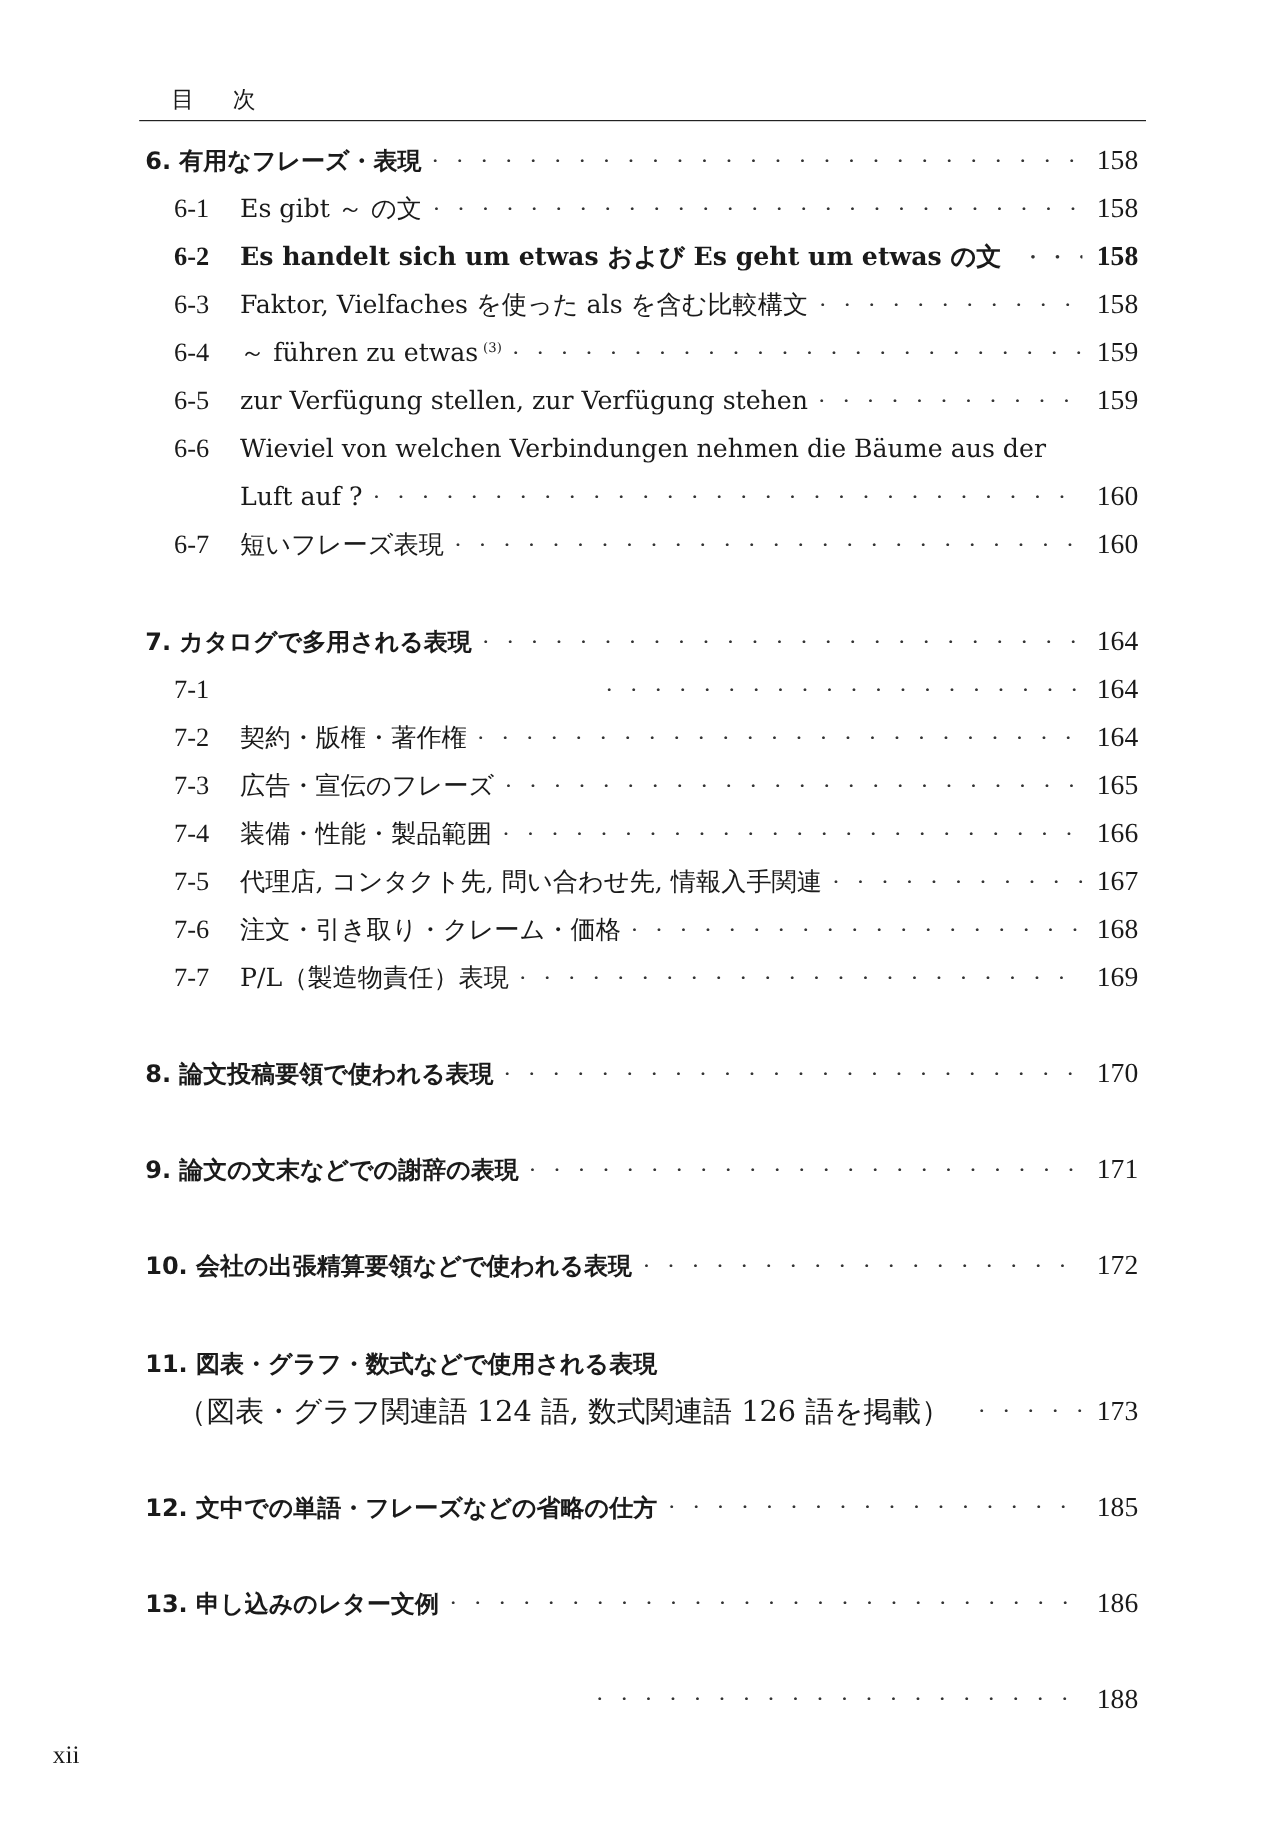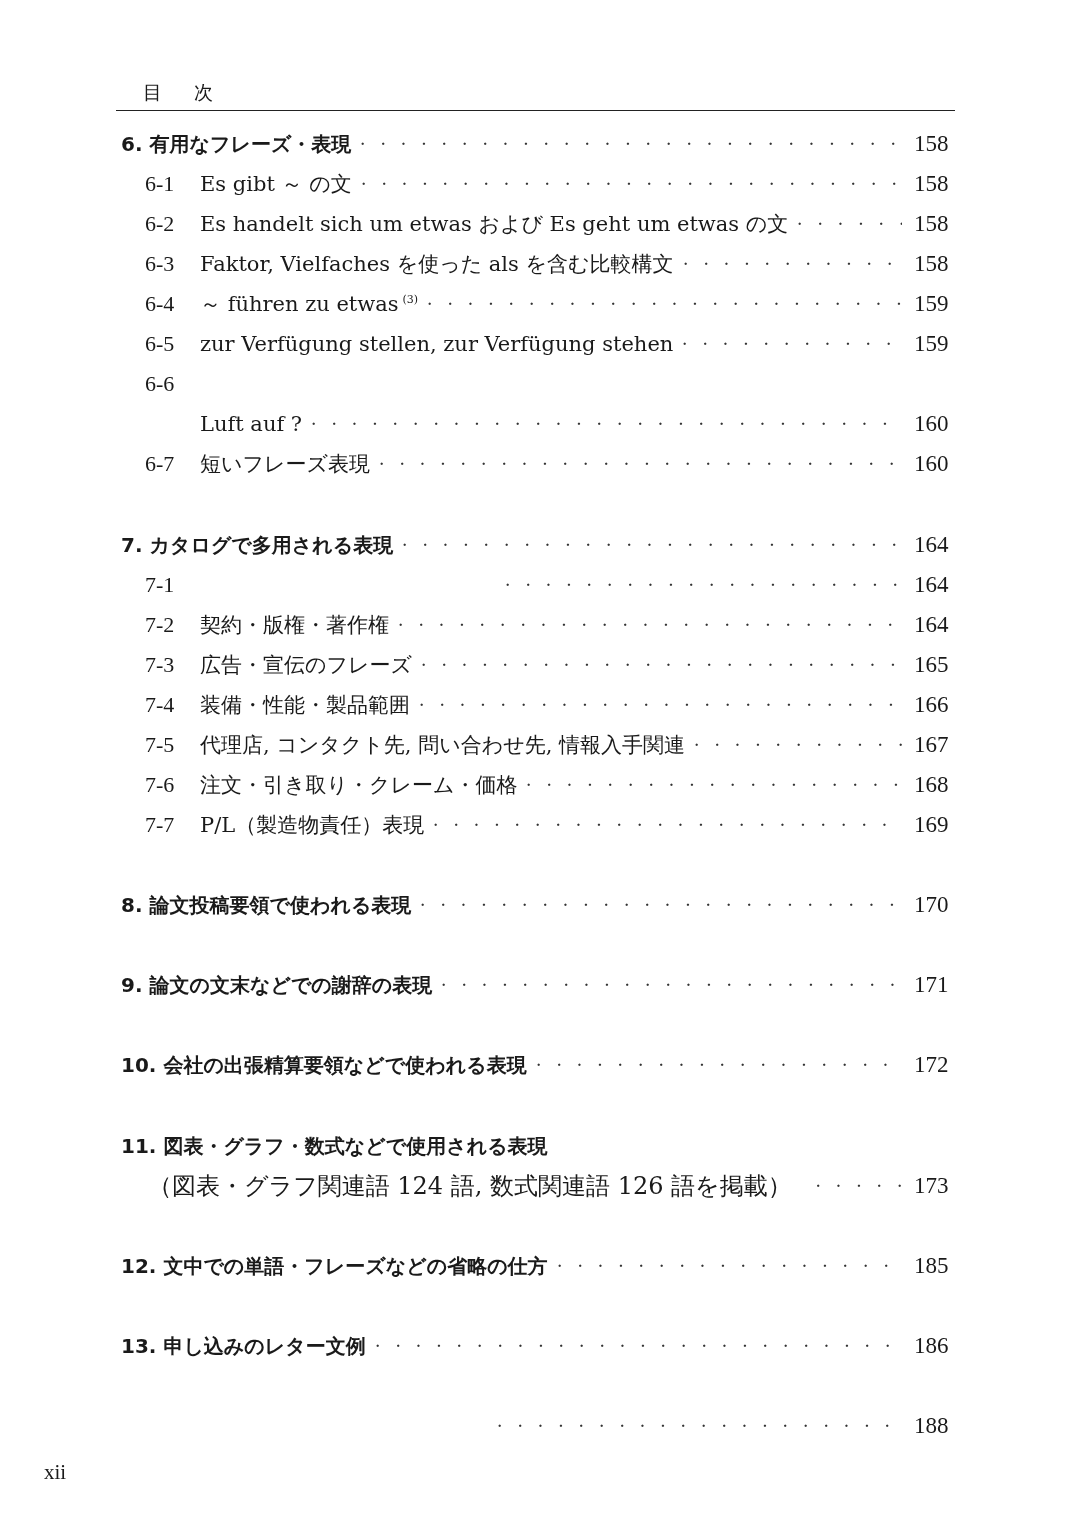--- a/index.html
+++ b/index.html
@@ -1,17 +1,17 @@
 <!DOCTYPE html>
 <html><head>
 <meta charset="utf-8">
 <style>
   html, body { margin: 0; padding: 0; background: #ffffff; }
   body { width: 1070px; height: 1522px; position: relative; overflow: hidden; color: #1a1a1a; }
-  .page { position: absolute; left: 0; top: 16px; width: 1070px; height: 1105px; }
+  .page { position: absolute; left: 0; top: 6px; width: 1070px; height: 1105px; }
 
   .running-head { position: absolute; left: 143px; top: 64px; font-family: "DejaVu Serif", serif; font-size: 19px; letter-spacing: 0; }
   .running-head span { display: inline-block; }
   .running-head .c2 { margin-left: 32px; }
   .head-rule { position: absolute; left: 116px; top: 94px; width: 839px; height: 0; border-top: 1.5px solid #222; }
 
   .toc { position: absolute; left: 0; top: 0; width: 1070px; }
   .row { position: absolute; left: 0; width: 1070px; height: 36px; display: flex; align-items: center; }
   .row .num { position: absolute; font-family: "Liberation Serif", "DejaVu Serif", serif; font-size: 22px; }
   .row .text { position: absolute; white-space: nowrap; font-family: "DejaVu Serif", serif; font-size: 21px; background: #fff; padding-right: 8px; }
@@ -41,21 +41,21 @@
         <span class="leader" style="left: 355px; width: 547px;">・・・・・・・・・・・・・・・・・・・・・・・・・・・・・・・・・・・・・・・・・・・・・・・・・・・・・・・・・・・・・・</span>
         <span class="text"><span>6. 有用なフレーズ・表現</span></span>
         <span class="page-no">158</span>
       </div>
       <div class="row sub" style="top: 150px; text-align: right;">
         <span class="num">6-1</span>
         <span class="leader" style="left: 356px; width: 546px;">・・・・・・・・・・・・・・・・・・・・・・・・・・・・・・・・・・・・・・・・・・・・・・・・・・・・・・・・・・・・・・</span>
         <span class="text"><span>Es gibt ～ の文</span></span>
         <span class="page-no">158</span>
       </div>
-      <div class="row sub" style="top: 190px;">
+      <div class="row sub" style="top: 190px; font-weight: bold;">
         <span class="num">6-2</span>
         <span class="leader" style="left: 792px; width: 110px;">・・・・・・・・・・・・・・・・・・・・・・・・・・・・・・・・・・・・・・・・・・・・・・・・・・・・・・・・・・・・・・</span>
         <span class="text"><span>Es handelt sich um etwas および Es geht um etwas の文</span></span>
         <span class="page-no">158</span>
       </div>
       <div class="row sub" style="top: 230px;">
         <span class="num">6-3</span>
         <span class="leader" style="left: 678px; width: 224px;">・・・・・・・・・・・・・・・・・・・・・・・・・・・・・・・・・・・・・・・・・・・・・・・・・・・・・・・・・・・・・・</span>
         <span class="text"><span>Faktor,  Vielfaches を使った als を含む比較構文</span></span>
         <span class="page-no">158</span>
@@ -67,20 +67,21 @@
         <span class="page-no">159</span>
       </div>
       <div class="row sub" style="top: 310px;">
         <span class="num">6-5</span>
         <span class="leader" style="left: 677px; width: 225px;">・・・・・・・・・・・・・・・・・・・・・・・・・・・・・・・・・・・・・・・・・・・・・・・・・・・・・・・・・・・・・・</span>
         <span class="text"><span>zur Verfügung stellen,  zur Verfügung stehen</span></span>
         <span class="page-no">159</span>
       </div>
       <div class="row sub" style="top: 350px;">
         <span class="num">6-6</span>
+        <span class="text"><span>Wieviel von welchen Verbindungen nehmen die Bäume aus der</span></span>
       </div>
       <div class="row cont" style="top: 390px;">
         <span class="leader" style="left: 306px; width: 596px;">・・・・・・・・・・・・・・・・・・・・・・・・・・・・・・・・・・・・・・・・・・・・・・・・・・・・・・・・・・・・・・</span>
         <span class="text"><span>Luft auf ?</span></span>
         <span class="page-no">160</span>
       </div>
       <div class="row sub" style="top: 430px;">
         <span class="num">6-7</span>
         <span class="leader" style="left: 374px; width: 528px;">・・・・・・・・・・・・・・・・・・・・・・・・・・・・・・・・・・・・・・・・・・・・・・・・・・・・・・・・・・・・・・</span>
         <span class="text"><span>短いフレーズ表現</span></span>

